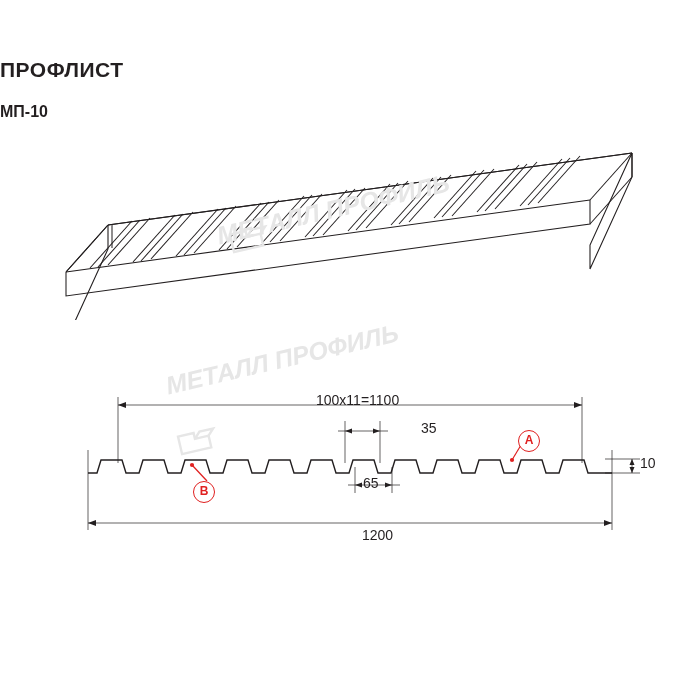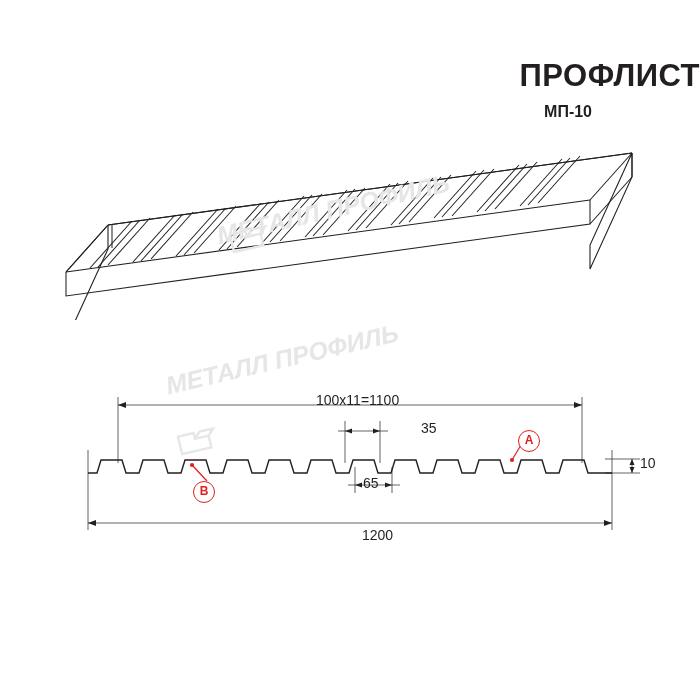--- a/index.html
+++ b/index.html
@@ -18,32 +18,32 @@
   .page {
     position: relative;
     width: 700px;
     height: 700px;
   }
   .title {
     position: absolute;
     top: 58px;
     left: 0;
     width: 700px;
-    text-align: right;
-    font-size: 31px;
+    text-align: left;
+    font-size: 21px;
     font-weight: bold;
     letter-spacing: 0.5px;
     color: #231f20;
   }
   .subtitle {
     position: absolute;
     top: 103px;
     left: 0;
     width: 592px;
-    text-align: right;
+    text-align: left;
     font-size: 16px;
     font-weight: bold;
     color: #231f20;
   }
   .footer-note {
     position: absolute;
     top: 618px;
     left: 0;
     width: 700px;
     text-align: center;

